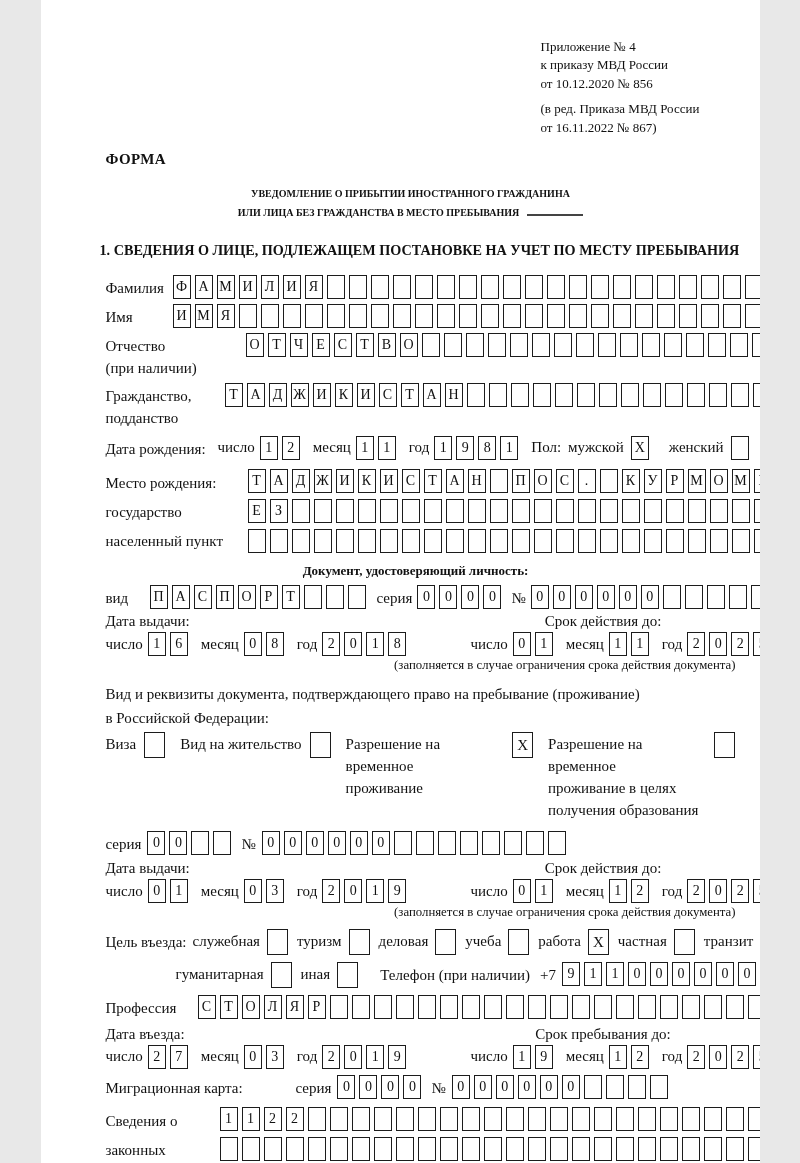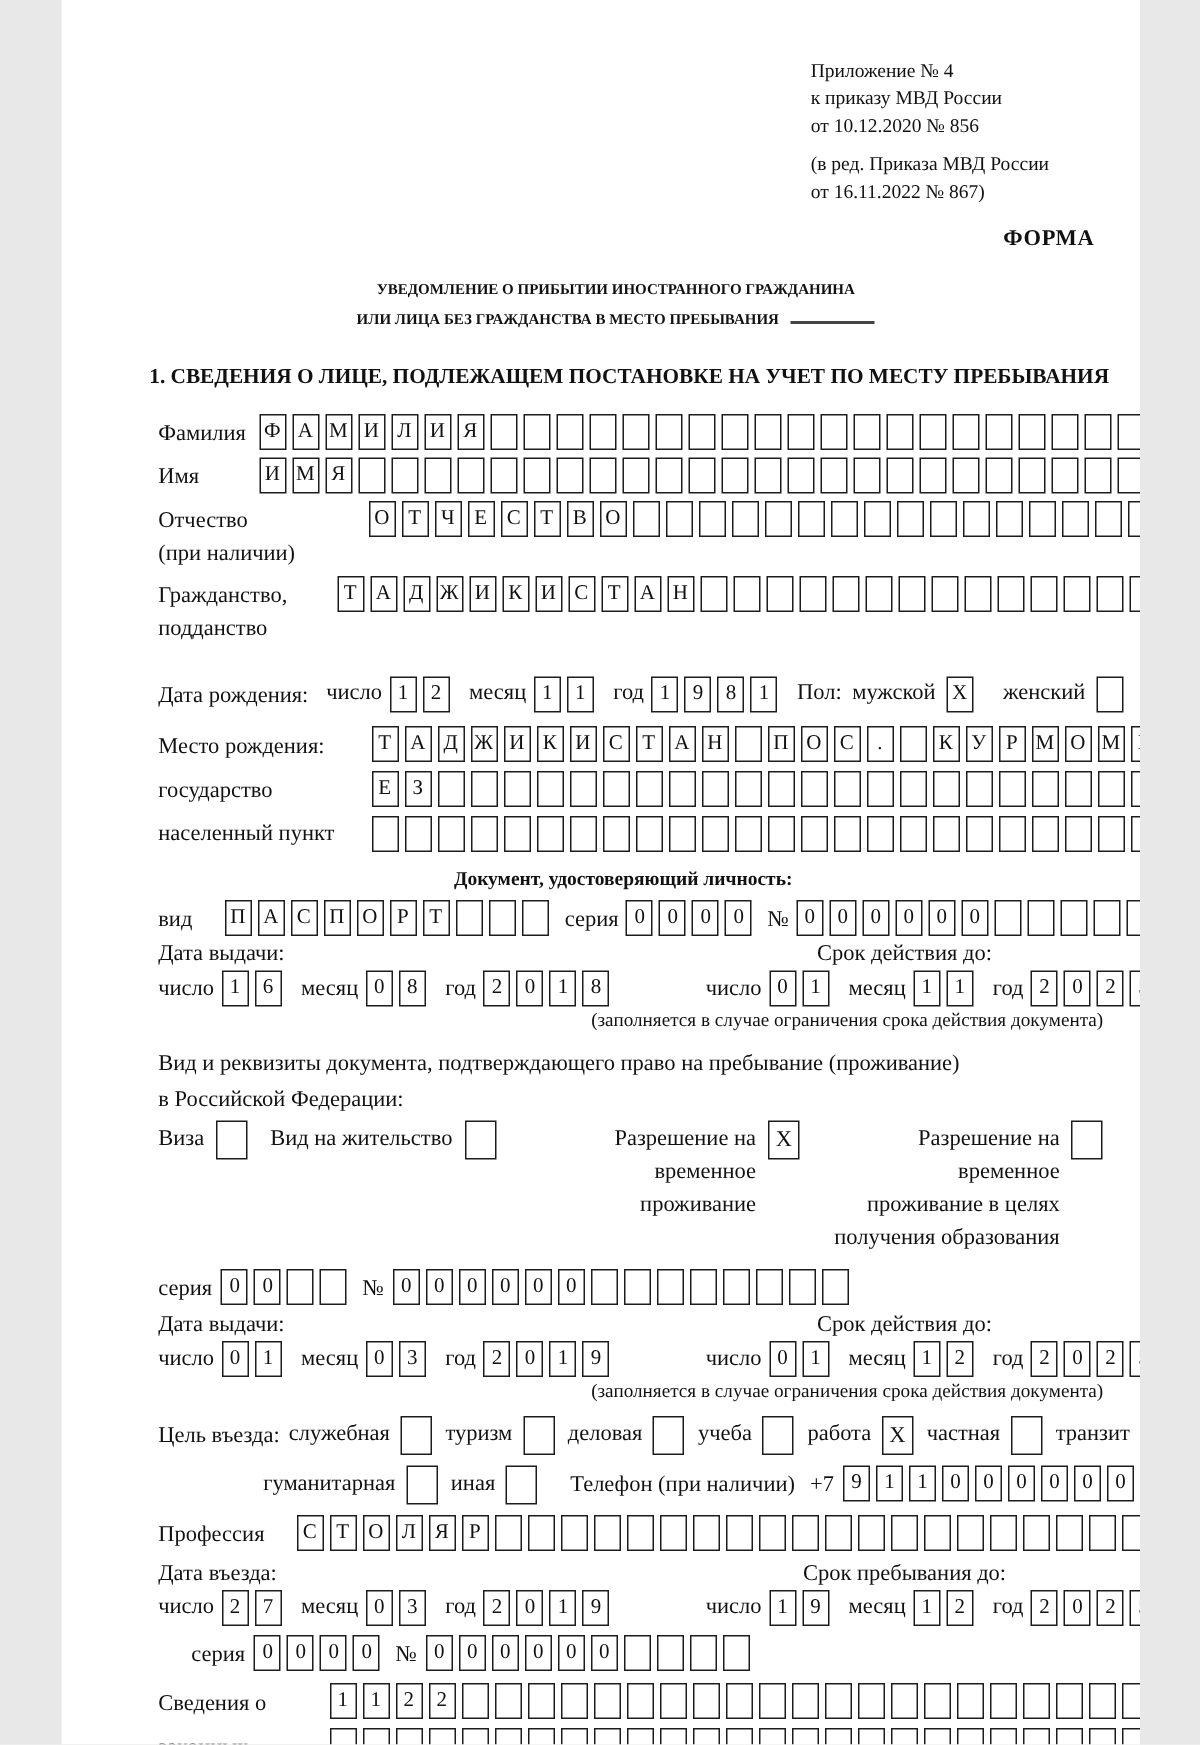--- a/index.html
+++ b/index.html
@@ -1,21 +1,21 @@
 <!DOCTYPE html>
 <html><head>
 <meta charset="utf-8">
 <style>
   html,body{margin:0;padding:0;background:#e8e8e8}
   .page{width:719px;height:1163px;box-sizing:border-box;margin:0 auto;background:#ffffff;
         font-family:"Liberation Serif","DejaVu Serif",serif;color:#111;font-size:15px;
         padding:38px 24px 0 65px;position:relative;overflow:hidden}
   .annex{margin-left:auto;width:195px;font-size:13px;line-height:1.42}
   .annex-gap{height:7px}
-  .forma{text-align:right;font-weight:bold;font-size:15px;margin:14px 6px 0 0;letter-spacing:.4px}
+  .forma{font-weight:bold;font-size:15px;margin:14px 6px 0 0;letter-spacing:.4px}
   .title{text-align:center;font-weight:bold;font-size:10px;line-height:1.5;margin:18px 0 0 -20px}
   .blankline{display:inline-block;width:56px;border-bottom:2px solid #444;height:13px;margin-left:8px}
   .sec{font-weight:bold;font-size:14.2px;margin:22px 0 16px -6px;white-space:nowrap}
   .frow{display:flex;align-items:flex-start;margin-bottom:4px}
   .flbl{flex:none;padding-top:3px;line-height:1.45}
   .lbl2{display:block}
   .cells{display:flex;flex:none}
   .cell{flex:none;width:16px;height:22px;border:1.5px solid #1c1c1c;margin-right:4px;
         display:flex;align-items:center;justify-content:center;font-size:14px;background:#fff}
   .cbox{flex:none;width:19px;height:24px;border:1.5px solid #1c1c1c;display:inline-flex;
@@ -25,21 +25,21 @@
   .dg-cells{display:flex;margin-right:9px}
   .center-bold{text-align:center;font-weight:bold;font-size:13px;margin:4px 0 6px -10px}
   .half-l{width:365px;flex:none;display:flex}
   .half-r{flex:1;display:flex}
   .hh-l{width:365px;flex:none;text-align:left;font-size:15px}
   .hh-r{flex:1;text-align:center;font-size:15px}
   .note-r{text-align:right;font-size:12.8px;margin:1px 0 9px 0}
   .intro{margin:4px 0 2px 0;line-height:1.6}
   .opt{display:flex;align-items:flex-start}
   .opt-lbl{padding-top:4px;white-space:nowrap}
-  .opt-lbl.multi{white-space:pre-line;text-align:right;line-height:1.45;padding-top:2px}
+  .opt-lbl.multi{white-space:pre-line;text-align:left;line-height:1.45;padding-top:2px}
   .opt .cbox{margin-left:8px}
   .res-opts{display:flex;margin:2px 0 10px 0}
   .res-opts .opt{margin-right:15px}
   .res-opts .opt:last-child{margin-right:0}
   .purpose-row .opt{margin-right:9px}
   .purpose-row .opt .cbox{margin-left:7px}
   .sex-group{display:flex;align-items:center;margin-left:auto}
   .sex-group span{margin-right:7px}
   .lblcol{flex:none;line-height:29px}
   .cellstack .cells{margin-bottom:6px}
@@ -193,21 +193,21 @@
         <span class="cell"></span>
         <span class="cell"></span>
         <span class="cell"></span>
         <span class="cell"></span>
         <span class="cell"></span>
         <span class="cell"></span>
         <span class="cell"></span>
       </div>
   </div>
 
-  <div class="frow" style="margin:20px 0 8px 0">
+  <div class="frow" style="margin:6px 0 8px 0">
     <span class="flbl nw" style="width:112px">Дата рождения:</span>
     <div class="dg">
         <span class="dg-lbl">число</span>
         <span class="dg-cells">
           <span class="cell">1</span>
           <span class="cell">2</span>
         </span>
         <span class="dg-lbl">месяц</span>
         <span class="dg-cells">
           <span class="cell">1</span>
@@ -650,20 +650,21 @@
             <span class="cell">2</span>
             <span class="cell">0</span>
             <span class="cell">2</span>
             <span class="cell">5</span>
           </span>
         </div>
       </div>
   </div>
 
   <div class="frow" style="margin-bottom:7px">
+    <span class="flbl nw" style="width:168px">Миграционная карта:</span>
     <span class="flbl" style="margin:0 6px 0 22px">серия</span>
     <div class="cells">
         <span class="cell">0</span>
         <span class="cell">0</span>
         <span class="cell">0</span>
         <span class="cell">0</span>
       </div>
     <span class="flbl" style="margin:0 6px 0 6px">№</span>
     <div class="cells">
         <span class="cell">0</span>

